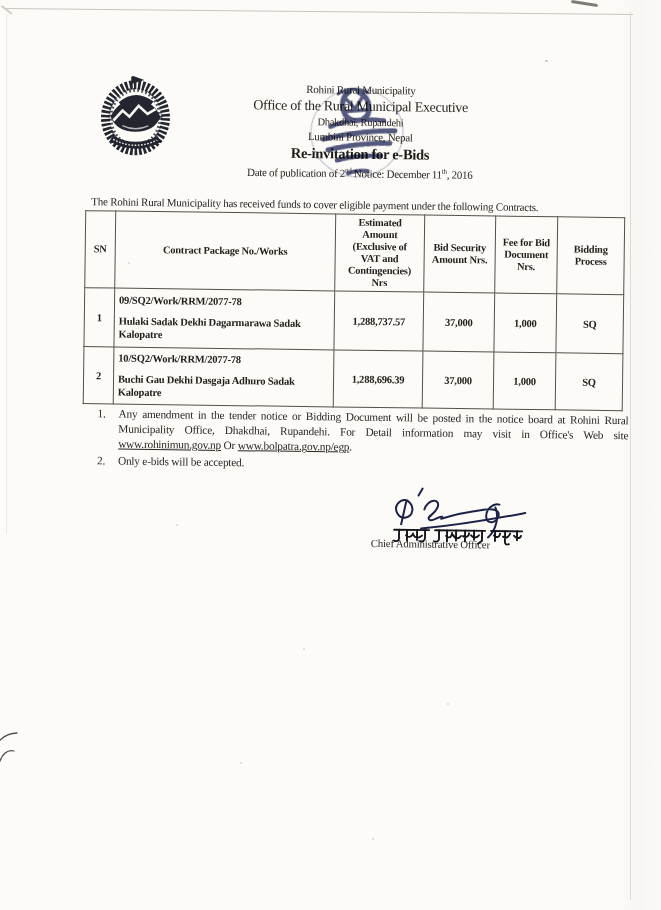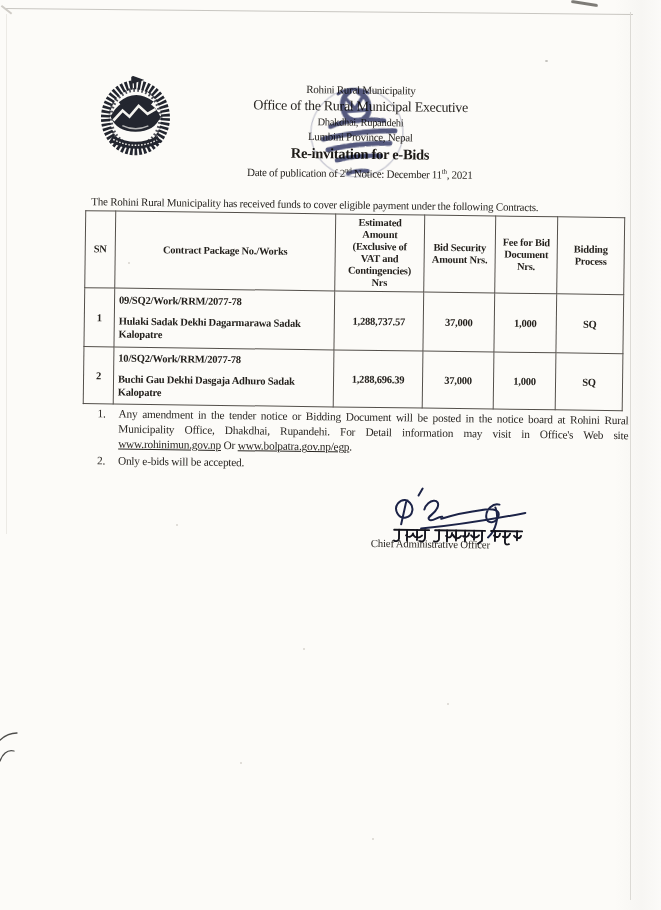--- a/index.html
+++ b/index.html
@@ -76,21 +76,21 @@
       <path d="M15,63 q24,13 48,0" fill="none" stroke="#23262f" stroke-width="7"></path>
       <path d="M17,64 q22,11 44,0" fill="none" stroke="#efede8" stroke-width="1.4" stroke-dasharray="1.6 1.6"></path>
     </svg>
 
     <div class="abs hdr">
       <div class="h1">Rohini Rural Municipality</div>
       <div class="h2">Office of the Rural Municipal Executive</div>
       <div class="h3">Dhakdhai, Rupandehi</div>
       <div class="h4">Lumbini Province, Nepal</div>
       <div class="h5">Re-invitation for e-Bids</div>
-      <div class="h6"><span>Date of publication of 2</span><sup>nd</sup><span> Notice: December 11</span><sup>th</sup><span>, 2021</span></div>
+      <div class="h6"><span>Date of publication of 2</span><sup>nd</sup><span> Notice: December 11</span><sup>th</sup><span>, 2016</span></div>
     </div>
 
     <div class="abs stamp-wrap" style="left:303px;top:80px;">
       <svg width="112" height="104" viewBox="0 0 112 104" style="transform:rotate(-5deg);">
         <g fill="none" stroke="#2b3160" stroke-linecap="round" opacity="0.8" filter="blur(0.3px)">
           <path d="M52,6 q-10,6 -8,18 q2,12 14,12 q12,-1 12,-13 q0,-10 -9,-15" stroke-width="5"></path>
           <path d="M48,14 l8,10 l8,-11 M44,26 h26" stroke-width="3.5"></path>
           <path d="M40,8 q14,-8 30,1" stroke-width="3"></path>
           <path d="M30,40 q26,-8 54,-2" stroke-width="4.5" stroke-dasharray="5 2.5"></path>
           <path d="M22,52 q34,-6 72,-3" stroke-width="5" stroke-dasharray="6 2"></path>

